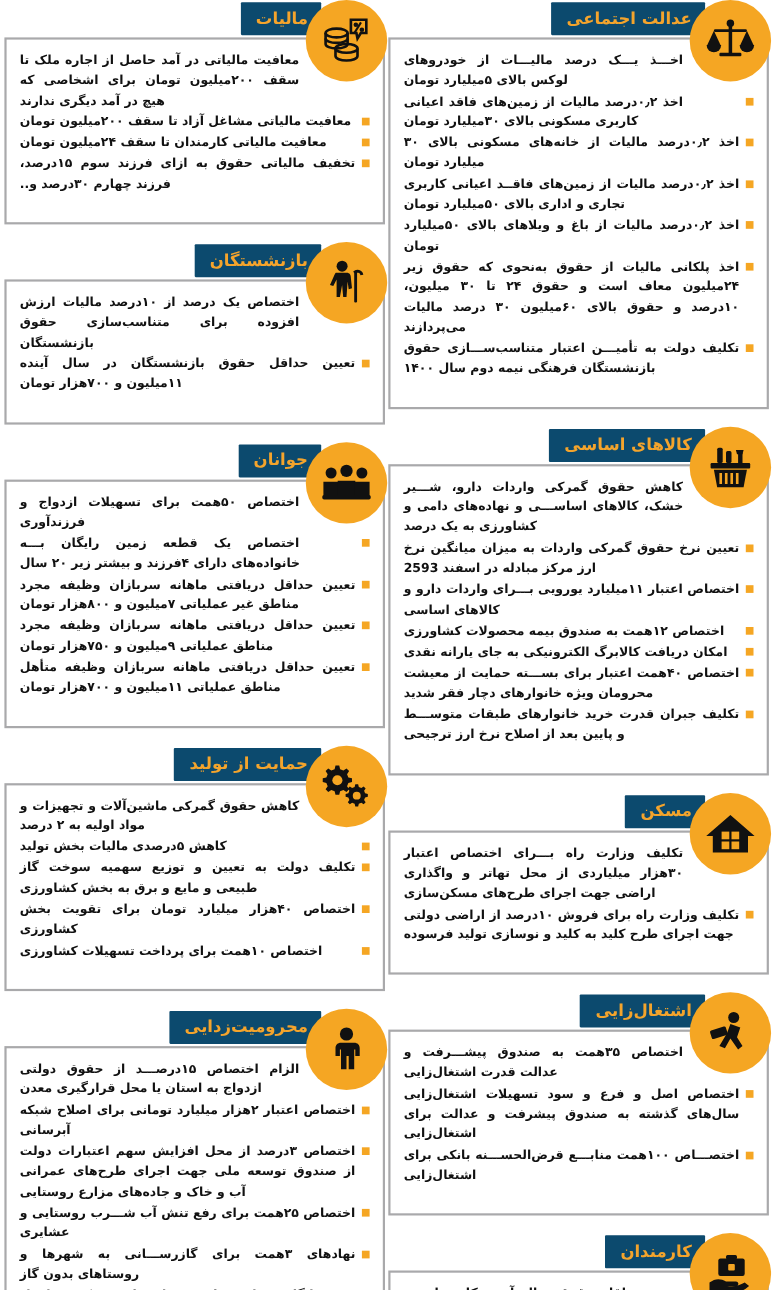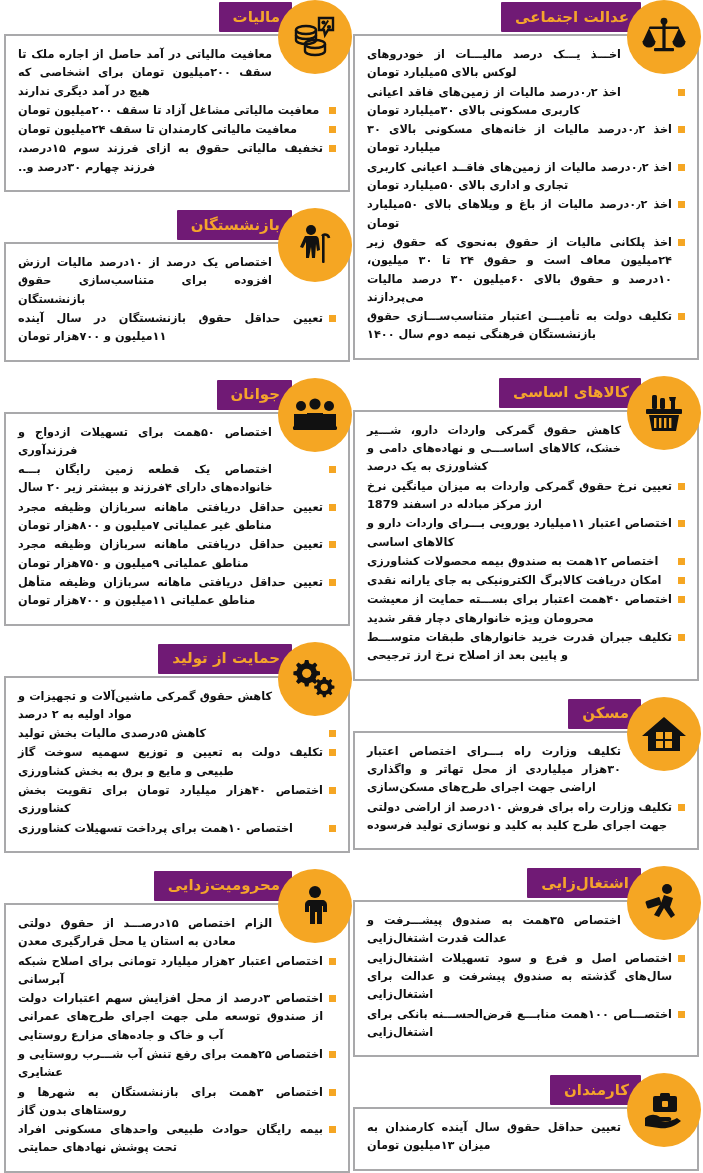--- a/index.html
+++ b/index.html
@@ -37,42 +37,42 @@
   .card-head {
     position: relative;
     height: 34px;
     margin-right: 58px;
     display: flex;
     align-items: center;
     justify-content: flex-start;
   }
 
   .head-plate {
-    background: #701a75;
+    background: #0c4a6e;
     height: 30px;
     padding: 0 12px 0 14px;
     display: flex;
     align-items: center;
     border-radius: 1px;
   }
 
   .head-title {
     color: #f4a42c;
     font-size: 15px;
     font-weight: bold;
     letter-spacing: -0.2px;
     white-space: nowrap;
     line-height: 1;
   }
 
   .card-body {
     position: relative;
     border: 2px solid #a9a9ab;
     background: #ffffff;
-    padding: 10px 12px 12px 12px;
+    padding: 10px 12px 24px 12px;
     min-height: 40px;
   }
 
   
   .icon-badge {
     position: absolute;
     top: -36px;
     right: -4px;
     width: 74px;
     height: 74px;
@@ -187,21 +187,21 @@
               <rect x="14" y="27" width="2.4" height="10" fill="#f5a623"></rect>
               <rect x="19" y="27" width="2.4" height="10" fill="#f5a623"></rect>
               <rect x="24" y="27" width="2.4" height="10" fill="#f5a623"></rect>
               <rect x="29" y="27" width="2.4" height="10" fill="#f5a623"></rect>
             </g>
           </svg>
         </div>
         <div class="float-spacer tall"></div>
         <ul class="bullets">
           <li>کاهش حقوق گمرکی واردات دارو، شـــیر خشک، کالاهای اساســـی و نهاده‌های دامی و کشاورزی به یک درصد</li>
-          <li>تعیین نرخ حقوق گمرکی واردات به میزان میانگین نرخ ارز مرکز مبادله در اسفند 1879</li>
+          <li>تعیین نرخ حقوق گمرکی واردات به میزان میانگین نرخ ارز مرکز مبادله در اسفند 2593</li>
           <li>اختصاص اعتبار ۱۱میلیارد یورویی بـــرای واردات دارو و کالاهای اساسی</li>
           <li>اختصاص ۱۲همت به صندوق بیمه محصولات کشاورزی</li>
           <li>امکان دریافت کالابرگ الکترونیکی به جای یارانه نقدی</li>
           <li>اختصاص ۴۰همت اعتبار برای بســـته حمایت از معیشت محرومان ویژه خانوارهای دچار فقر شدید</li>
           <li>تکلیف جبران قدرت خرید خانوارهای طبقات متوســـط و پایین بعد از اصلاح نرخ ارز ترجیحی</li>
         </ul>
       </div>
     </div>
 
     <div class="card">
@@ -412,25 +412,25 @@
         <div class="icon-badge">
           <svg width="48" height="44" viewBox="0 0 48 44" aria-hidden="true">
             <g fill="#111">
               <circle cx="24" cy="8" r="6"></circle>
               <path d="M17 16 h14 c3 0 5 2 5 5 v7 h-4 v-6 h-1 v18 h-5 v-12 h-2 v12 h-5 v-18 h-1 v6 h-4 v-7 c0 -3 2 -5 5 -5 z"></path>
             </g>
           </svg>
         </div>
         <div class="float-spacer short"></div>
         <ul class="bullets">
-          <li>الزام اختصاص ۱۵درصـــد از حقوق دولتی معادن به استان یا محل قرارگیری معدن</li>
+          <li>الزام اختصاص ۱۵درصـــد از حقوق دولتی ازدواج به استان یا محل قرارگیری معدن</li>
           <li>اختصاص اعتبار ۲هزار میلیارد تومانی برای اصلاح شبکه آبرسانی</li>
           <li>اختصاص ۳درصد از محل افزایش سهم اعتبارات دولت از صندوق توسعه ملی جهت اجرای طرح‌های عمرانی آب و خاک و جاده‌های مزارع روستایی</li>
           <li>اختصاص ۲۵همت برای رفع تنش آب شـــرب روستایی و عشایری</li>
-          <li>اختصاص ۳همت برای بازنشستگان به شهرها و روستاهای بدون گاز</li>
+          <li>نهادهای ۳همت برای گازرســـانی به شهرها و روستاهای بدون گاز</li>
           <li>بیمه رایگان حوادث طبیعی واحدهای مسکونی افراد تحت پوشش نهادهای حمایتی</li>
 
         </ul>
       </div>
     </div>
 
   </div>
 </div>
 
 </body></html>

